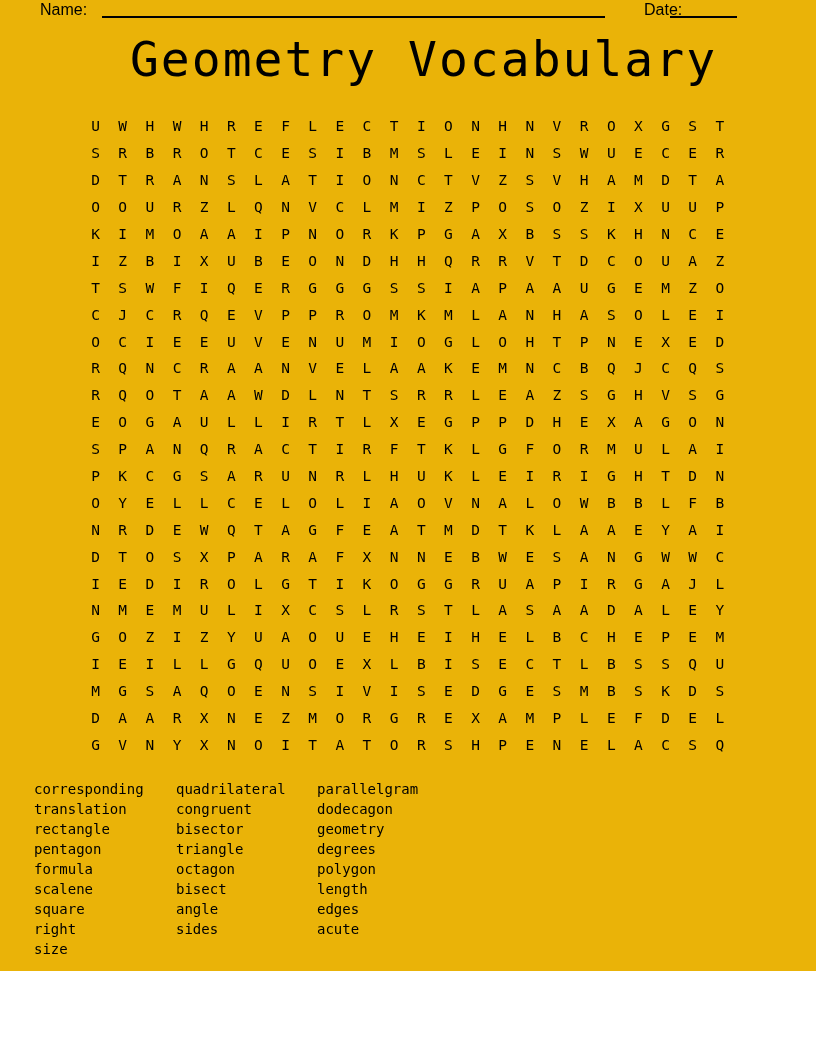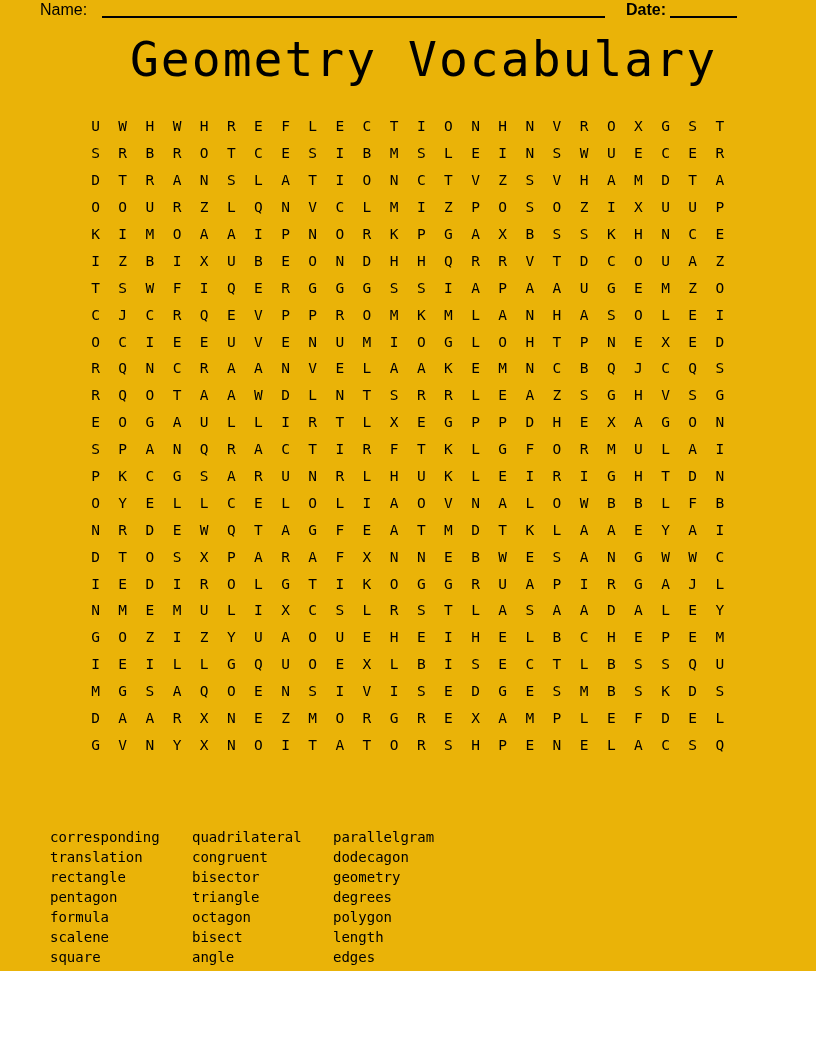--- a/index.html
+++ b/index.html
@@ -20,21 +20,21 @@
   .hdr-label {
     position: absolute;
     top: 1px;
     font-family: "Liberation Sans", sans-serif;
     font-size: 16px;
     line-height: 18px;
     color: #000;
     white-space: nowrap;
   }
   .name-label { left: 40px; }
-  .date-label { left: 626px; font-weight: bold; }
+  .date-label { left: 644px; }
   .blank-line {
     position: absolute;
     top: 0;
     height: 18px;
     border-bottom: 2px solid #000;
   }
   .name-line { left: 102px; width: 503px; }
   .date-line { left: 670px; width: 67px; }
 
   
@@ -65,23 +65,22 @@
     display: flex;
     align-items: center;
     justify-content: center;
     font-size: 14.5px;
     color: #000;
   }
 
   
   .words {
     position: absolute;
-    left: 50px; top: 779px;
+    left: 34px; top: 779px;
     display: flex;
-    margin-top: 48px;
   }
   .word-col:nth-child(1) { width: 142px; }
   .word-col:nth-child(2) { width: 141px; }
   .word-col:nth-child(3) { width: 147px; }
   .word-col:nth-child(4) { width: 144px; }
   .word {
     font-size: 14px;
     line-height: 20px;
     color: #000;
     white-space: nowrap;

